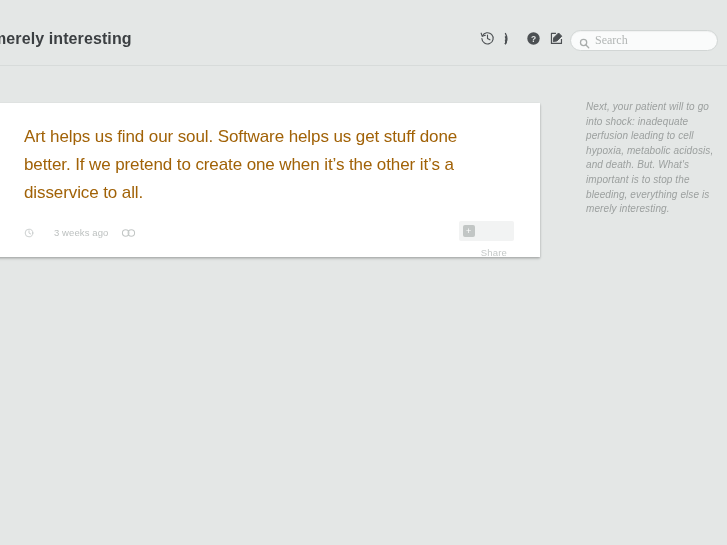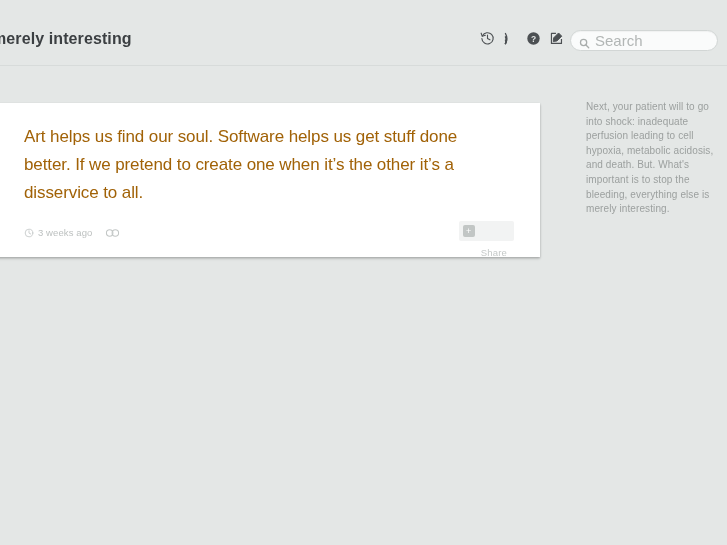--- a/index.html
+++ b/index.html
@@ -72,22 +72,22 @@
     width: 11px;
     height: 11px;
     color: #a9adac;
     flex: 0 0 auto;
     margin-right: 5px;
   }
   .search-input {
     border: 0;
     outline: 0;
     background: transparent;
-    font-family: Liberation Sans, sans-serif;
-    font-size: 15px;
+    font-family: Liberation Serif, serif;
+    font-size: 12px;
     color: #57595a;
     width: 115px;
     padding: 0;
   }
   .search-input::placeholder { color: #b2b6b5; }
 
   
   .post-card {
     position: absolute;
     left: -16px;
@@ -122,21 +122,21 @@
     align-items: center;
     color: #bdc1c0;
     font-size: 9.5px;
   }
   .meta .clock-icon {
     width: 10px;
     height: 10px;
     margin-right: 4px;
     color: #c3c7c6;
   }
-  .meta .timestamp { white-space: nowrap; letter-spacing: 0.1px; }
+  .meta .timestamp { white-space: nowrap; letter-spacing: 0.1px; margin-left: 16px; }
   .meta .link-icon {
     width: 15px;
     height: 10px;
     margin-left: 13px;
     color: #c3c7c6;
   }
   .share-button {
     position: absolute;
     right: 6px;
     top: -4px;
@@ -172,20 +172,21 @@
     position: absolute;
     left: 586px;
     top: 100px;
     width: 134px;
   }
   .sidebar-text {
     font-size: 10px;
     line-height: 14.6px;
     color: #9ca09f;
     letter-spacing: 0.1px;
+    font-style: italic;
   }
 </style>
 </head>
 <body>
 
 <div class="topbar">
 
   <div class="blog-title">merely interesting</div>
 
   <div class="header-icons">

